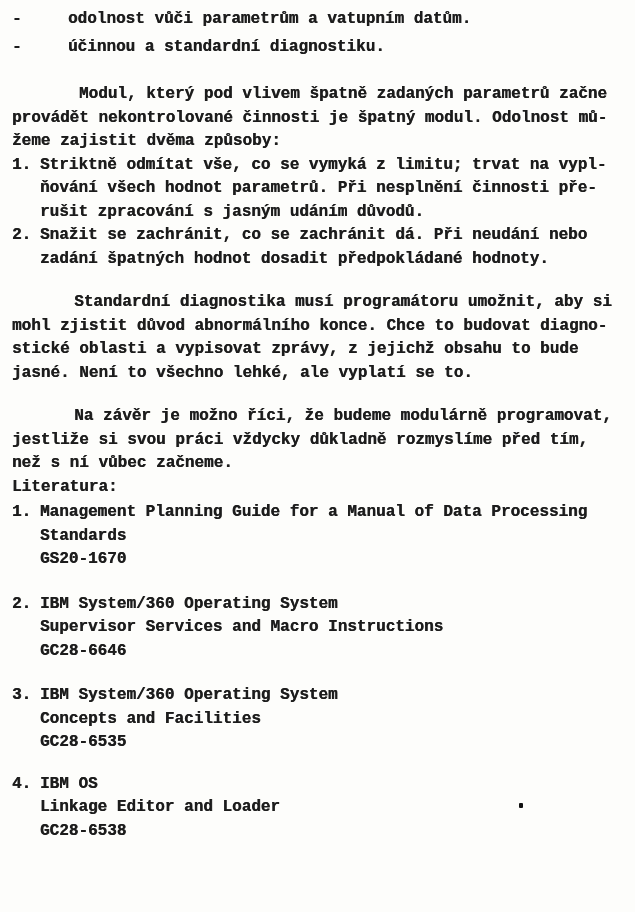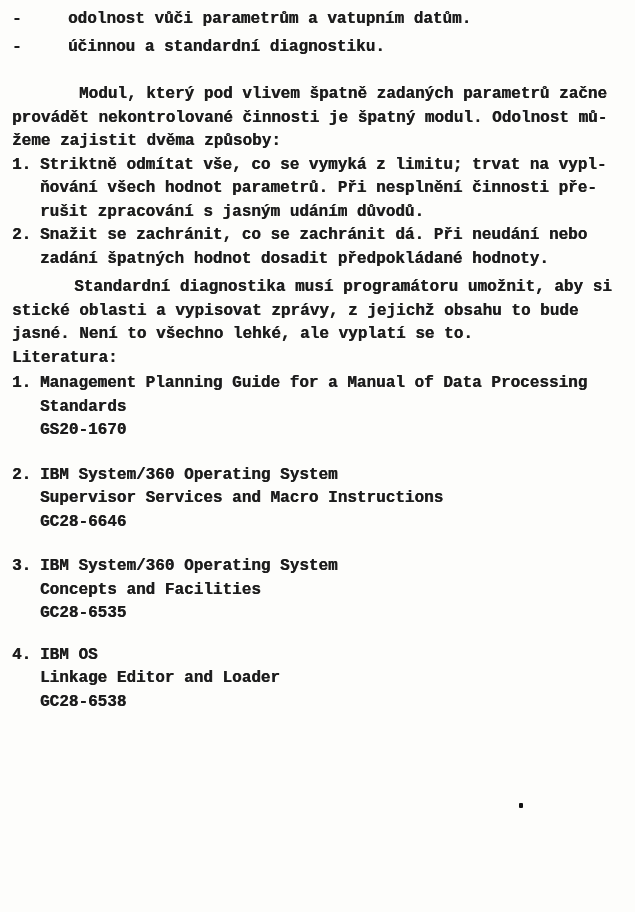--- a/index.html
+++ b/index.html
@@ -20,21 +20,21 @@
     font-size: 16px;
     color: #1c1c1c;
     text-shadow: 0.4px 0 0 rgba(20,20,20,0.75), 0 0.3px 0 rgba(20,20,20,0.35);
   }
   .line { line-height: 23.5px; white-space: pre; }
   
   .bullets .bullet-row { display: flex; line-height: 28px; }
   .bullets .marker { width: 21px; flex: 0 0 21px; }
   .bullets .btext { white-space: pre; margin-left: 35px; }
   
-  .para { margin-top: 5px; }
+  .para { margin-top: 20px; }
   .para.p-modul { margin-top: 22px; }
   .indent { text-indent: 45px; text-align: center; }
   
   .numrow { display: flex; }
   .numrow .num { width: 28px; flex: 0 0 28px; line-height: 23.5px; }
   .numrow .numtext { flex: 1; }
   
   .lit-heading { }
   .lit-item-1 { margin-top: 2px; }
   .lit-item-2 { margin-top: 21px; }
@@ -86,24 +86,30 @@
       <span class="num">2.</span>
       <div class="numtext">
         <div class="line">Snažit se zachránit, co se zachránit dá. Při neudání nebo</div>
         <div class="line">zadání špatných hodnot dosadit předpokládané hodnoty.</div>
       </div>
     </div>
   </div>
 
   <div class="para">
     <div class="line indent">Standardní diagnostika musí programátoru umožnit, aby si</div>
+    <div class="line">mohl zjistit důvod abnormálního konce. Chce to budovat diagno-</div>
     <div class="line">stické oblasti a vypisovat zprávy, z jejichž obsahu to bude</div>
     <div class="line">jasné. Není to všechno lehké, ale vyplatí se to.</div>
   </div>
 
+  <div class="para">
+    <div class="line indent">Na závěr je možno říci, že budeme modulárně programovat,</div>
+    <div class="line">jestliže si svou práci vždycky důkladně rozmyslíme před tím,</div>
+    <div class="line">než s ní vůbec začneme.</div>
+  </div>
 
   <div class="line lit-heading">Literatura:</div>
 
   <div class="numrow lit-item-1">
     <span class="num">1.</span>
     <div class="numtext">
       <div class="line">Management Planning Guide for a Manual of Data Processing</div>
       <div class="line">Standards</div>
       <div class="line">GS20-1670</div>
     </div>

